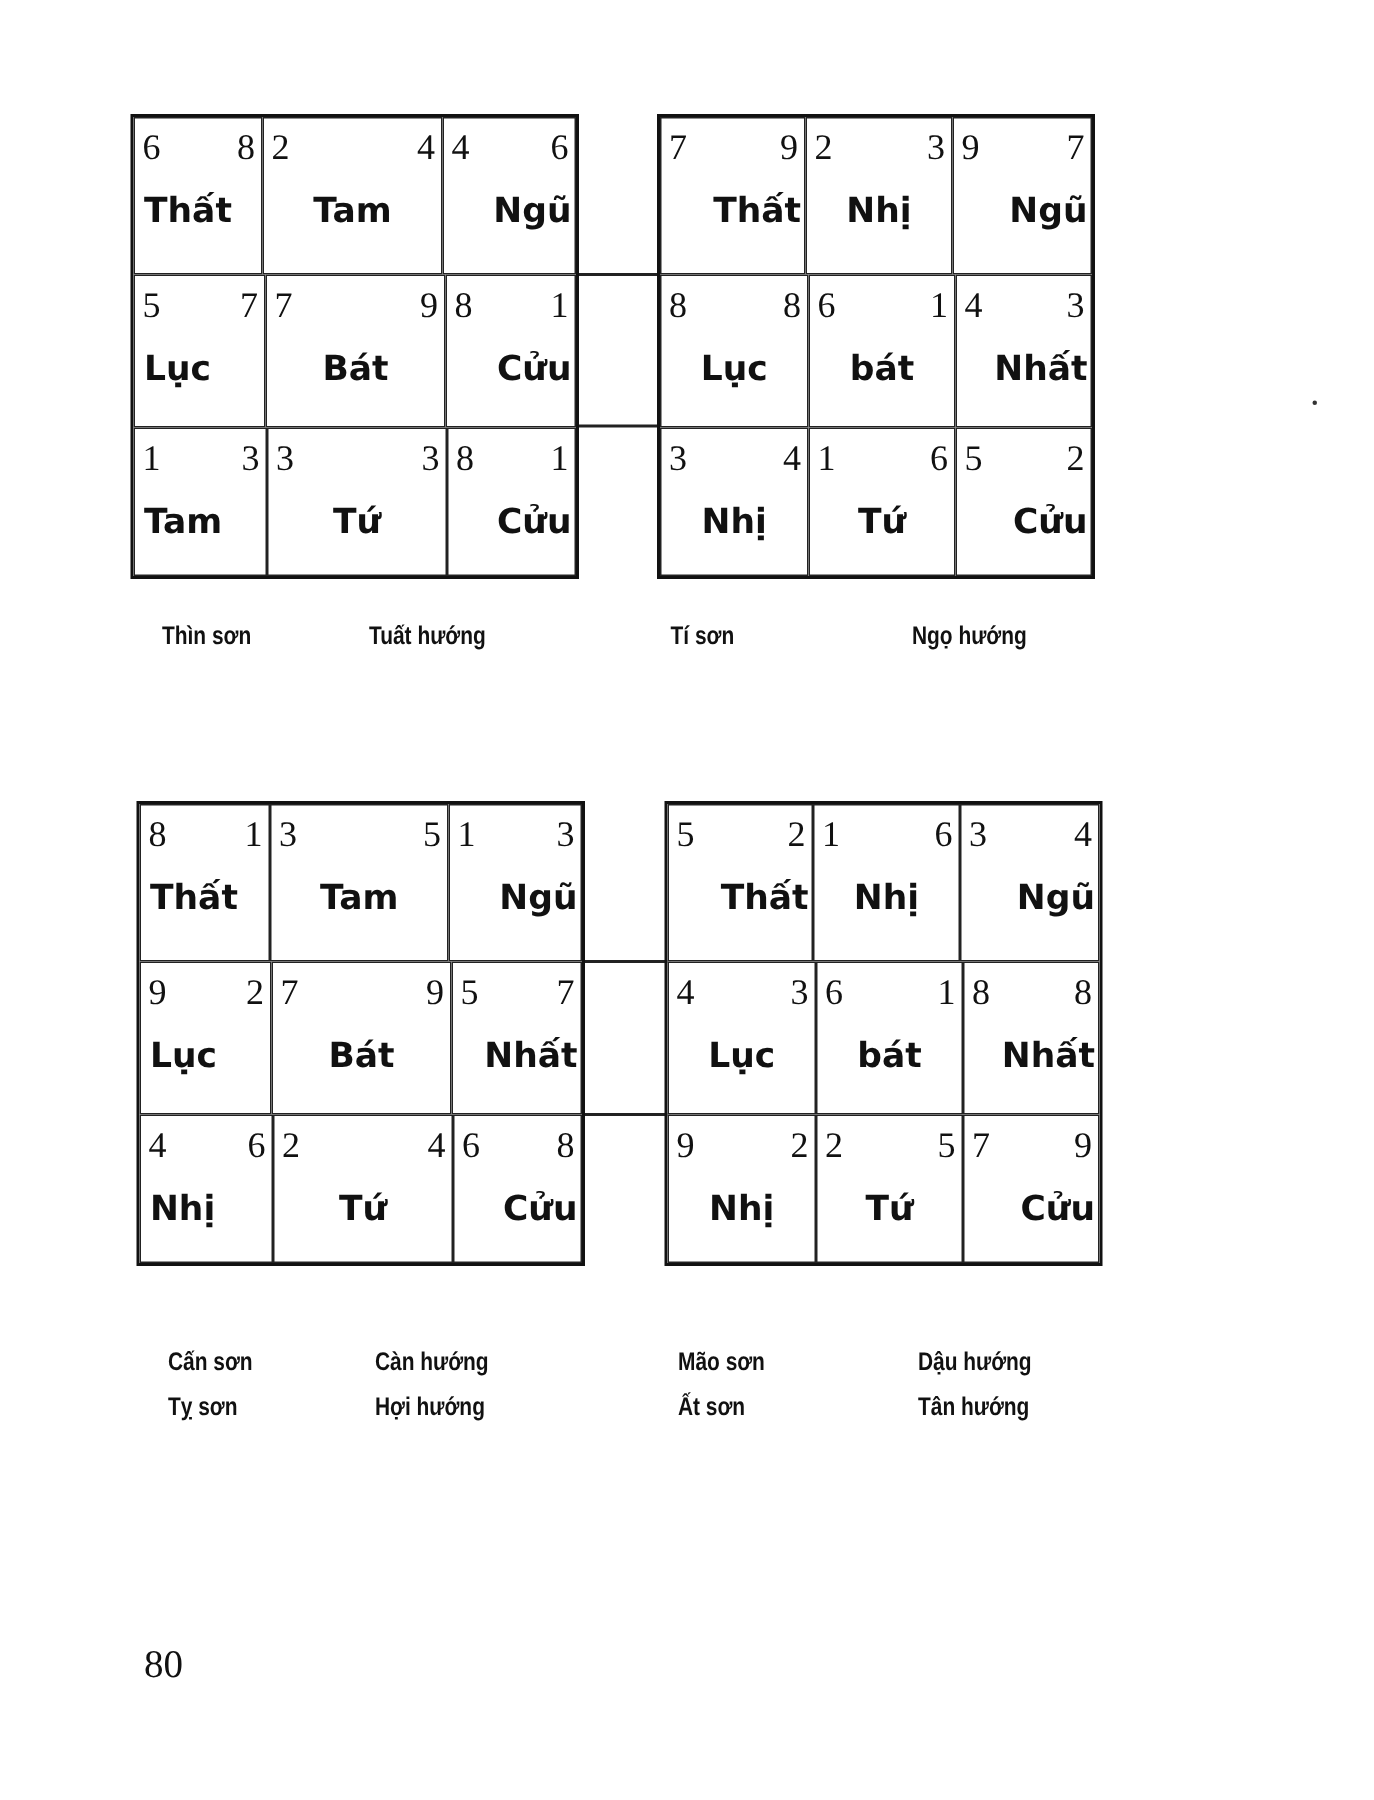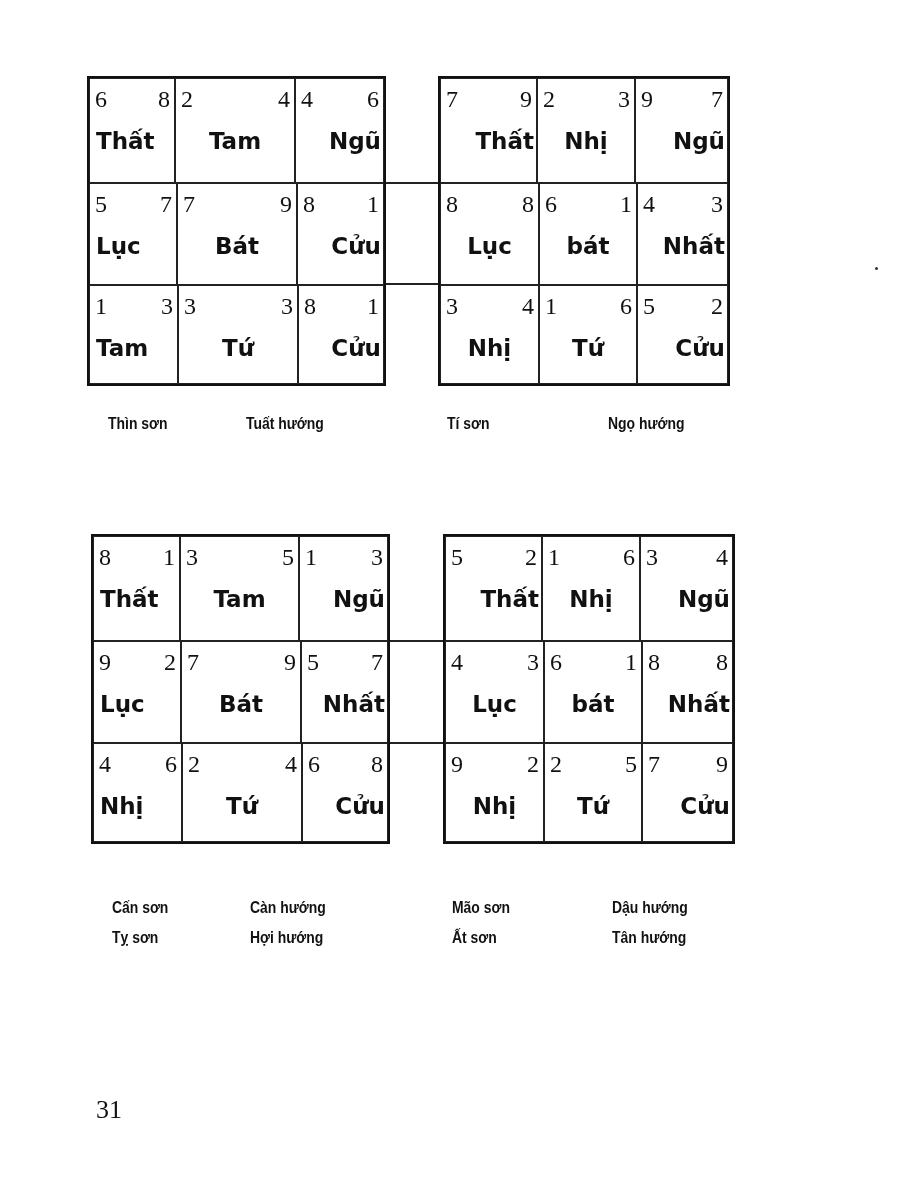--- a/index.html
+++ b/index.html
@@ -227,13 +227,13 @@
 <div class="label" style="left:250px; top:898px;">Càn hướng</div>
 <div class="label" style="left:452px; top:898px;">Mão sơn</div>
 <div class="label" style="left:612px; top:898px;">Dậu hướng</div>
 <div class="label" style="left:112px; top:928px;">Tỵ sơn</div>
 <div class="label" style="left:250px; top:928px;">Hợi hướng</div>
 <div class="label" style="left:452px; top:928px;">Ất sơn</div>
 <div class="label" style="left:612px; top:928px;">Tân hướng</div>
 
 <div class="speck" style="left:875px; top:267px;"></div>
 
-<div class="pagenum">31</div>
+<div class="pagenum">80</div>
 
 </body></html>

